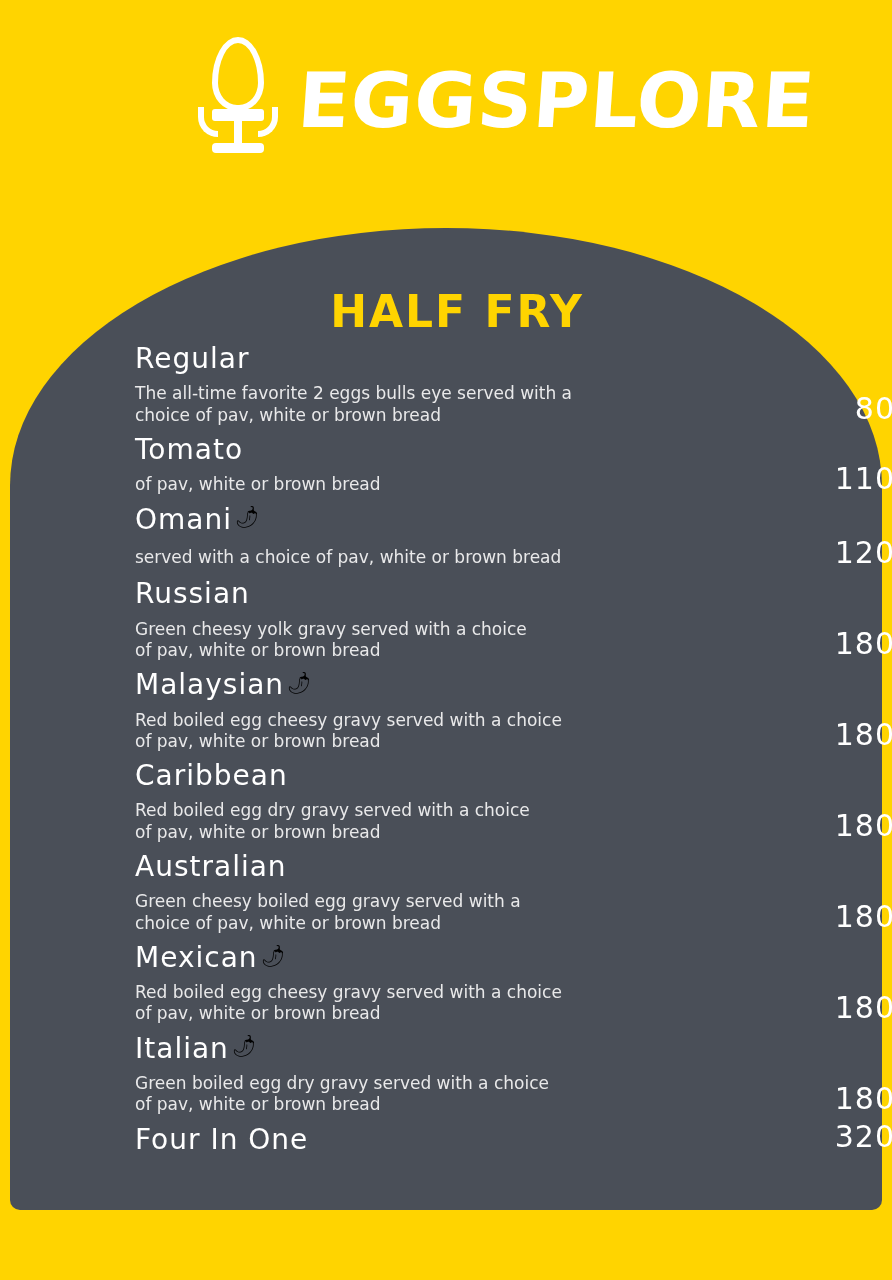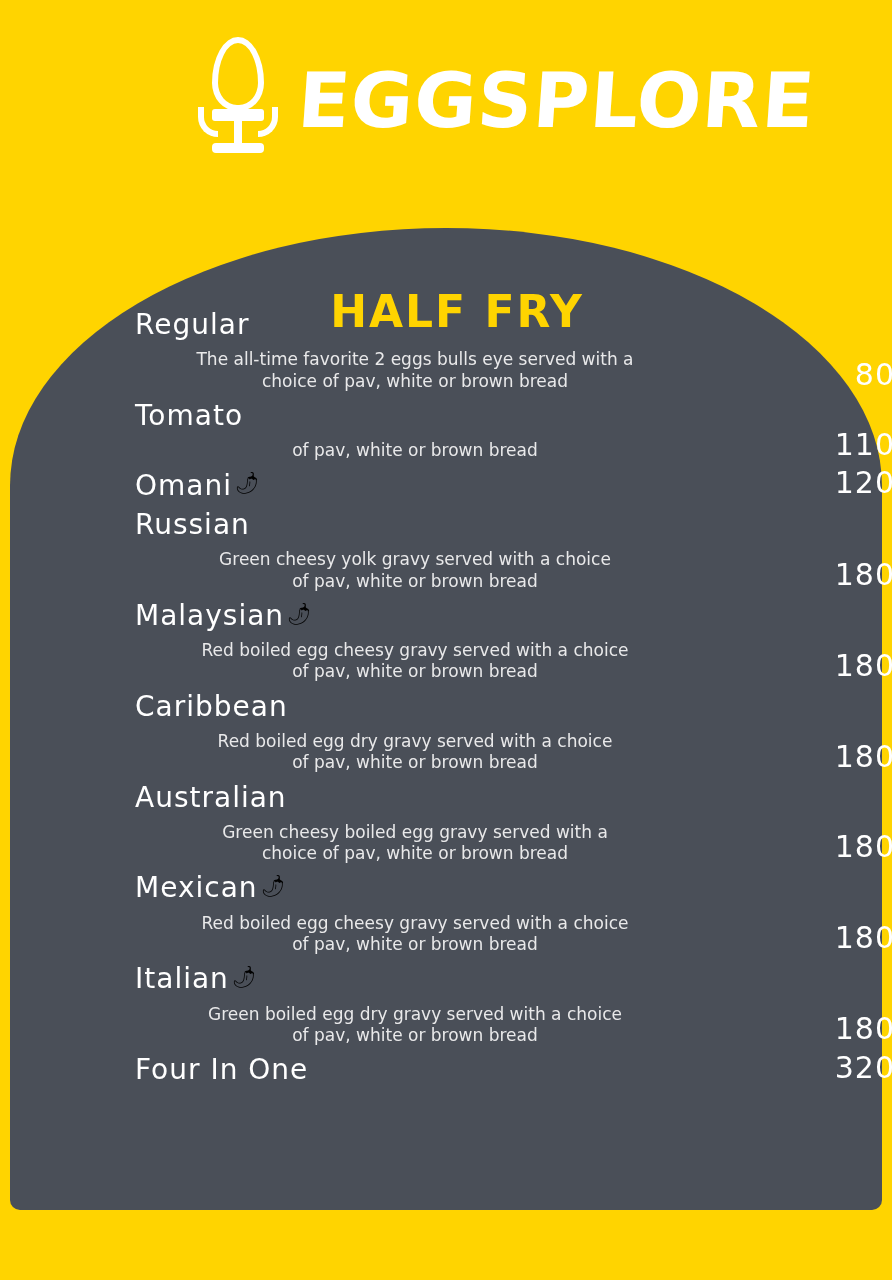--- a/index.html
+++ b/index.html
@@ -141,23 +141,22 @@
     font-size: 44px;
     font-weight: bold;
     letter-spacing: 2px;
     font-family: "DejaVu Sans", sans-serif;
   }
 
   
   #menu {
     position: absolute;
     left: 135px;
-    top: 310px;
+    top: 344px;
     width: 620px;
-    text-align: center;
   }
   .item {
     position: relative;
     margin-bottom: 9px;
   }
   .item-head {
     display: flex;
     align-items: flex-end;
     justify-content: space-between;
   }
@@ -263,20 +262,21 @@
 
     <div class="item wide">
       <div class="item-head">
         <div class="name-wrap">
           <div class="name">Omani</div>
           <div class="chili">🌶</div>
         </div>
         <div class="price">120</div>
       </div>
       <div class="desc">
+        <span>served with a choice of pav, white or brown bread</span>
       </div>
     </div>
 
     <div class="item">
       <div class="item-head">
         <div class="name-wrap">
           <div class="name">Russian</div>
         </div>
         <div class="price">180</div>
       </div>

